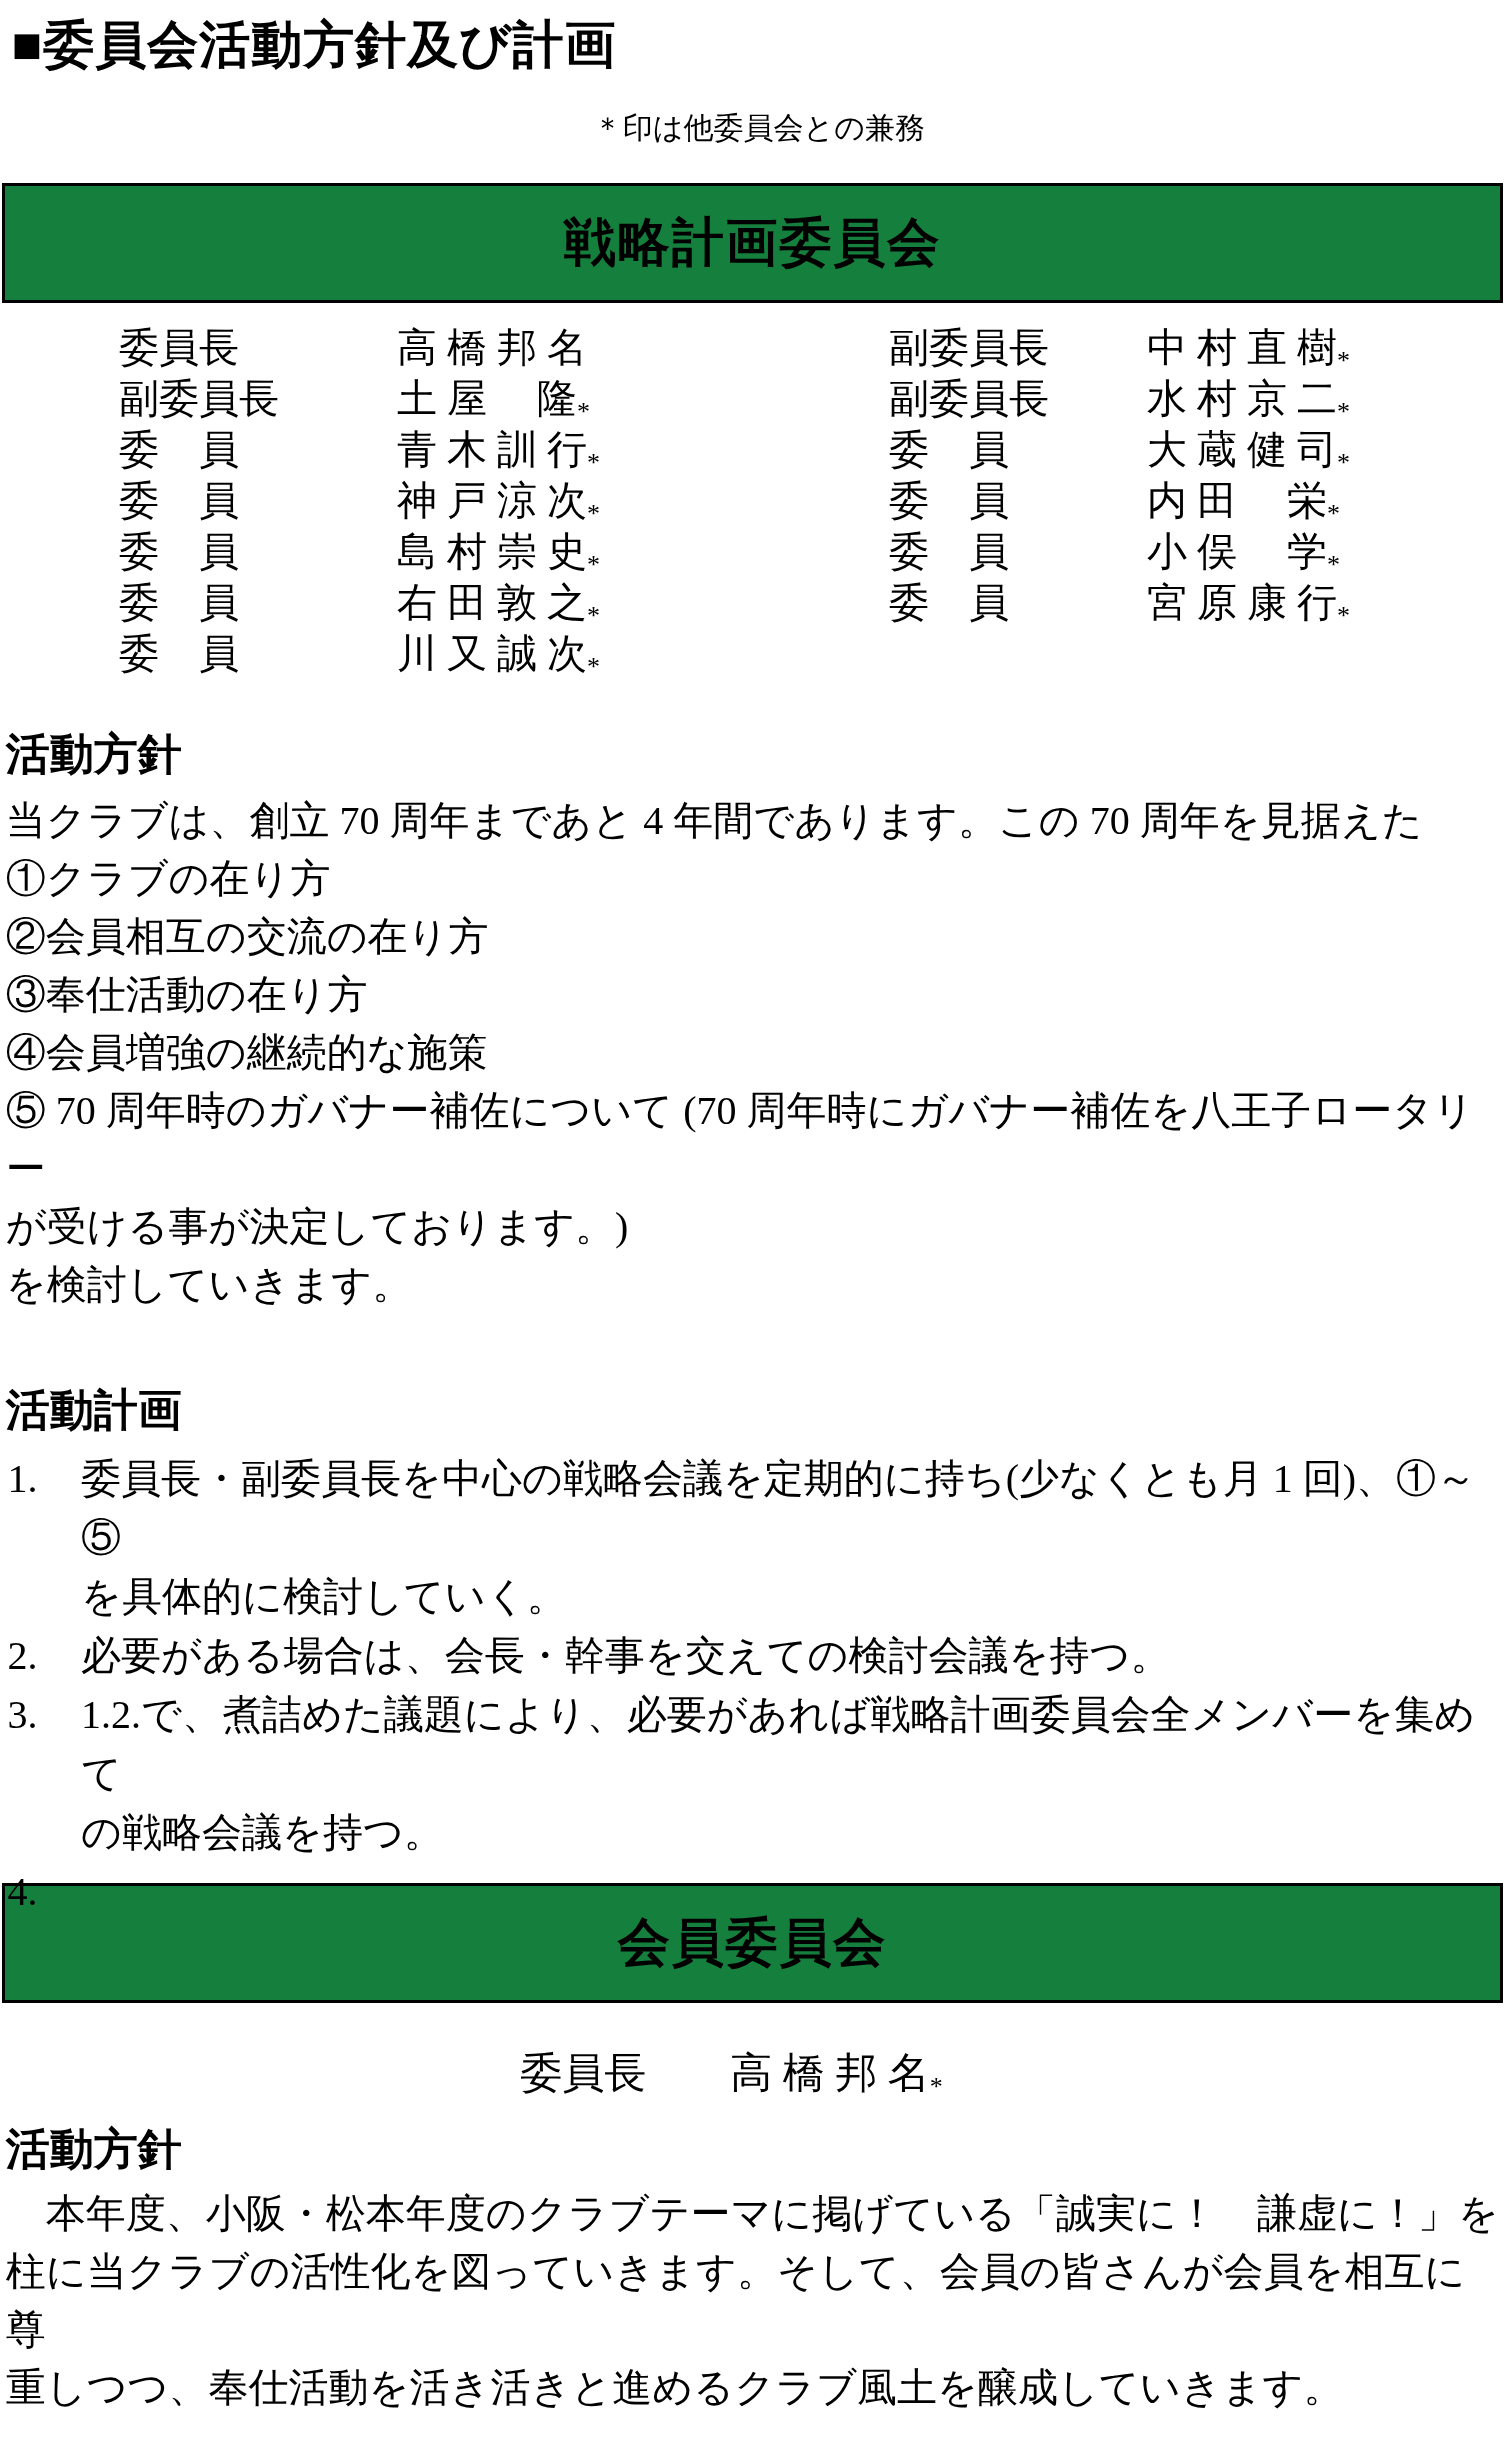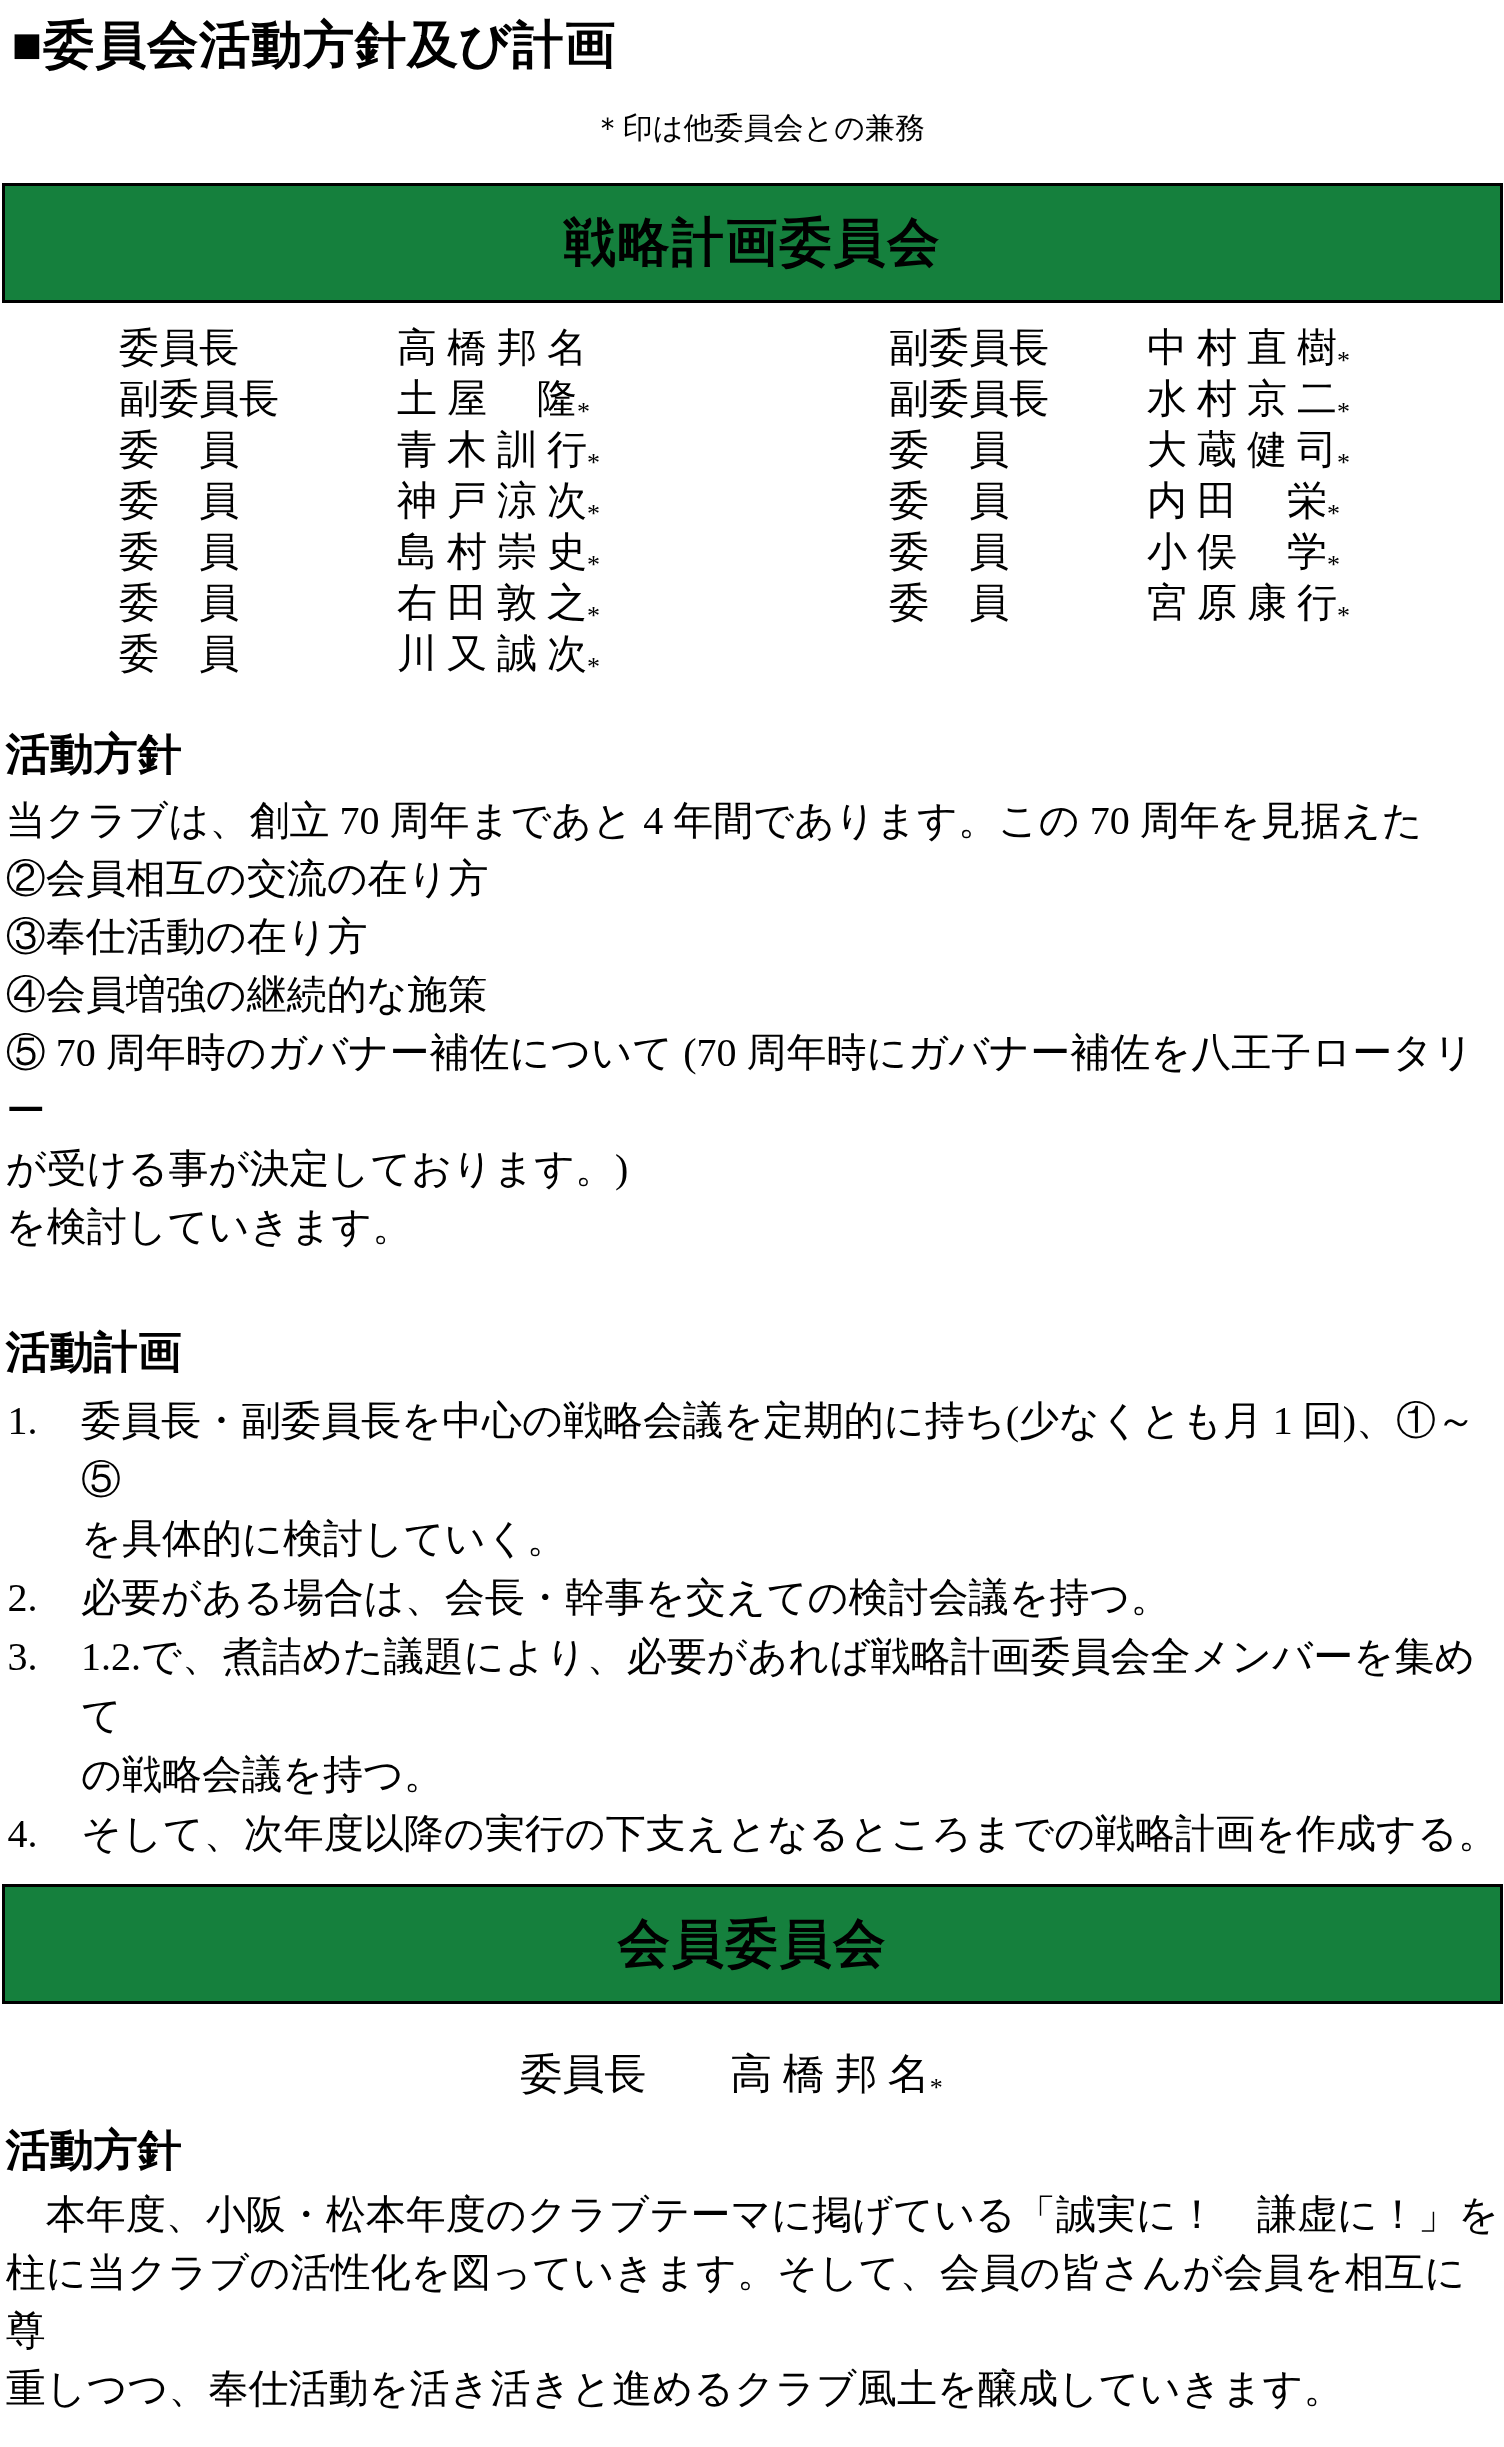--- a/index.html
+++ b/index.html
@@ -153,37 +153,38 @@
         <span class="name-l"><span>川 又 誠 次</span><span class="mark">*</span></span>
         <span class="role-r"></span>
         <span class="name-r"><span></span><span class="mark"></span></span>
     </div>
   </div>
 
   <div class="sec-heading policy1">活動方針</div>
 
   <div class="body-block">
     <div class="body-line">当クラブは、創立 70 周年まであと 4 年間であります。この 70 周年を見据えた</div>
+    <div class="body-line">①クラブの在り方</div>
     <div class="body-line">②会員相互の交流の在り方</div>
     <div class="body-line">③奉仕活動の在り方</div>
     <div class="body-line">④会員増強の継続的な施策</div>
     <div class="body-line">⑤ 70 周年時のガバナー補佐について (70 周年時にガバナー補佐を八王子ロータリー</div>
     <div class="body-line">が受ける事が決定しております。)</div>
     <div class="body-line">を検討していきます。</div>
   </div>
 
   <div class="sec-heading plan">活動計画</div>
 
   <div class="plan-block">
     <div class="plan-row"><span class="plan-num">1.</span><span>委員長・副委員長を中心の戦略会議を定期的に持ち(少なくとも月 1 回)、①～⑤</span></div>
     <div class="plan-row"><span class="plan-num"></span><span>を具体的に検討していく。</span></div>
     <div class="plan-row"><span class="plan-num">2.</span><span>必要がある場合は、会長・幹事を交えての検討会議を持つ。</span></div>
     <div class="plan-row"><span class="plan-num">3.</span><span>1.2.で、煮詰めた議題により、必要があれば戦略計画委員会全メンバーを集めて</span></div>
     <div class="plan-row"><span class="plan-num"></span><span>の戦略会議を持つ。</span></div>
-    <div class="plan-row"><span class="plan-num">4.</span><span>そして、次年度以降の実行の下支えとなるところまでの戦略計画を作成する。</span></div>
+    <div class="plan-row"><span class="plan-num">4.</span></div>
   </div>
 
   <div class="committee-box second">
     <span>会員委員会</span>
   </div>
 
   <div class="chair-line">
     <span class="chair-role">委員長</span><span class="chair-name">高 橋 邦 名</span><span class="mark">*</span>
   </div>
 

